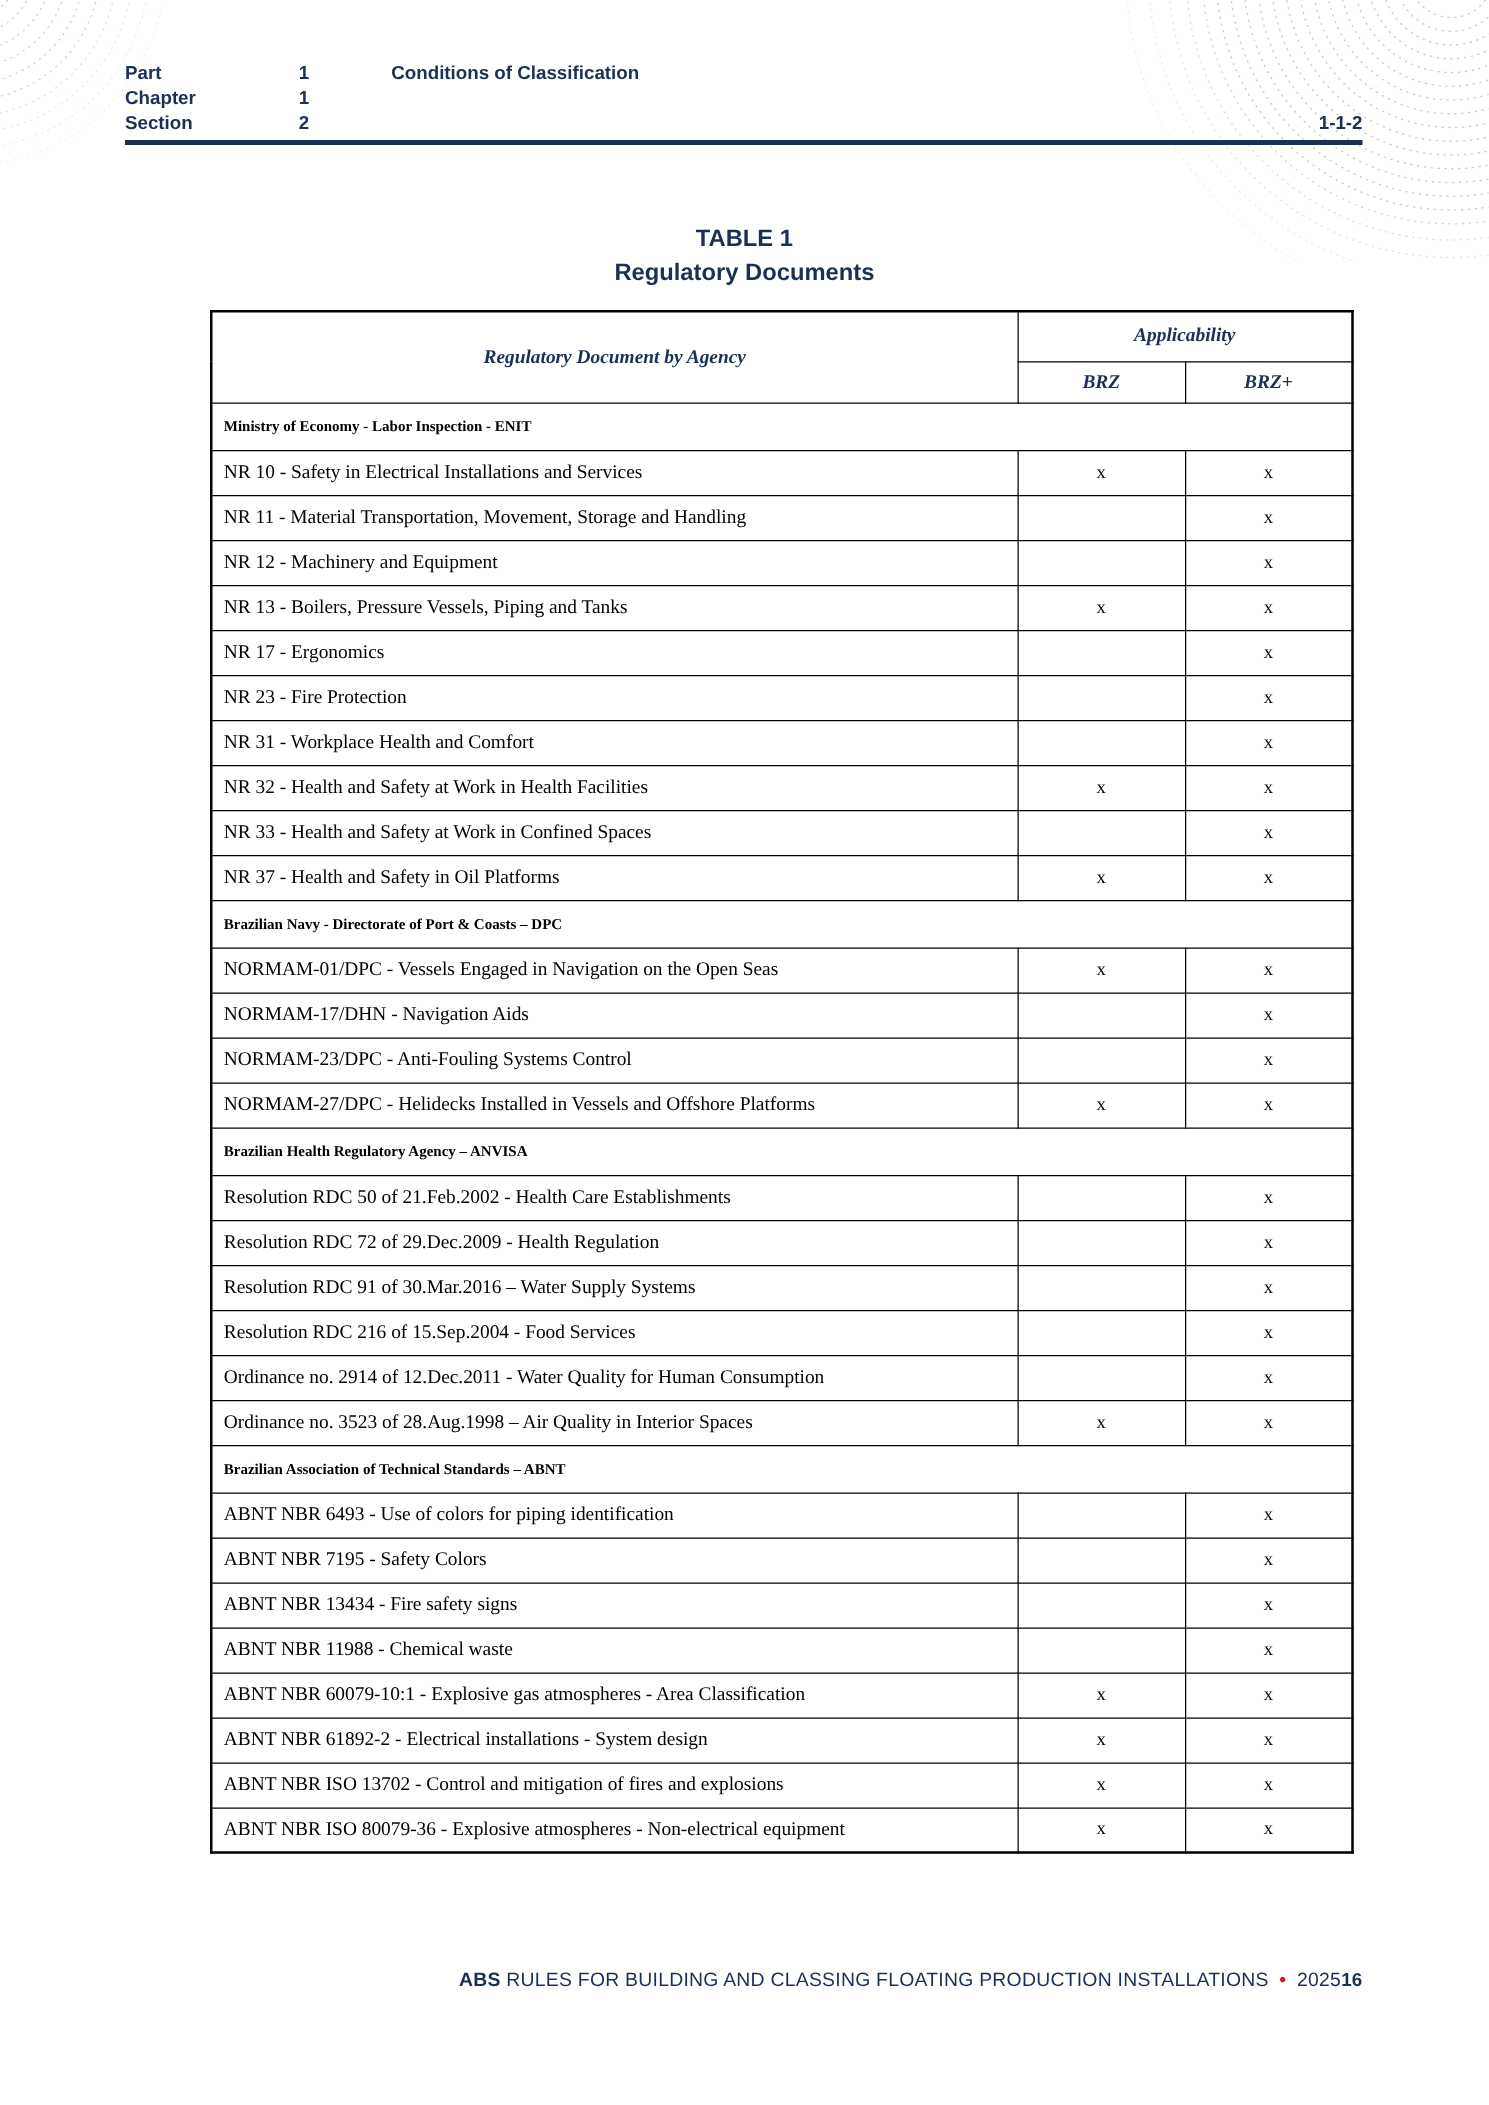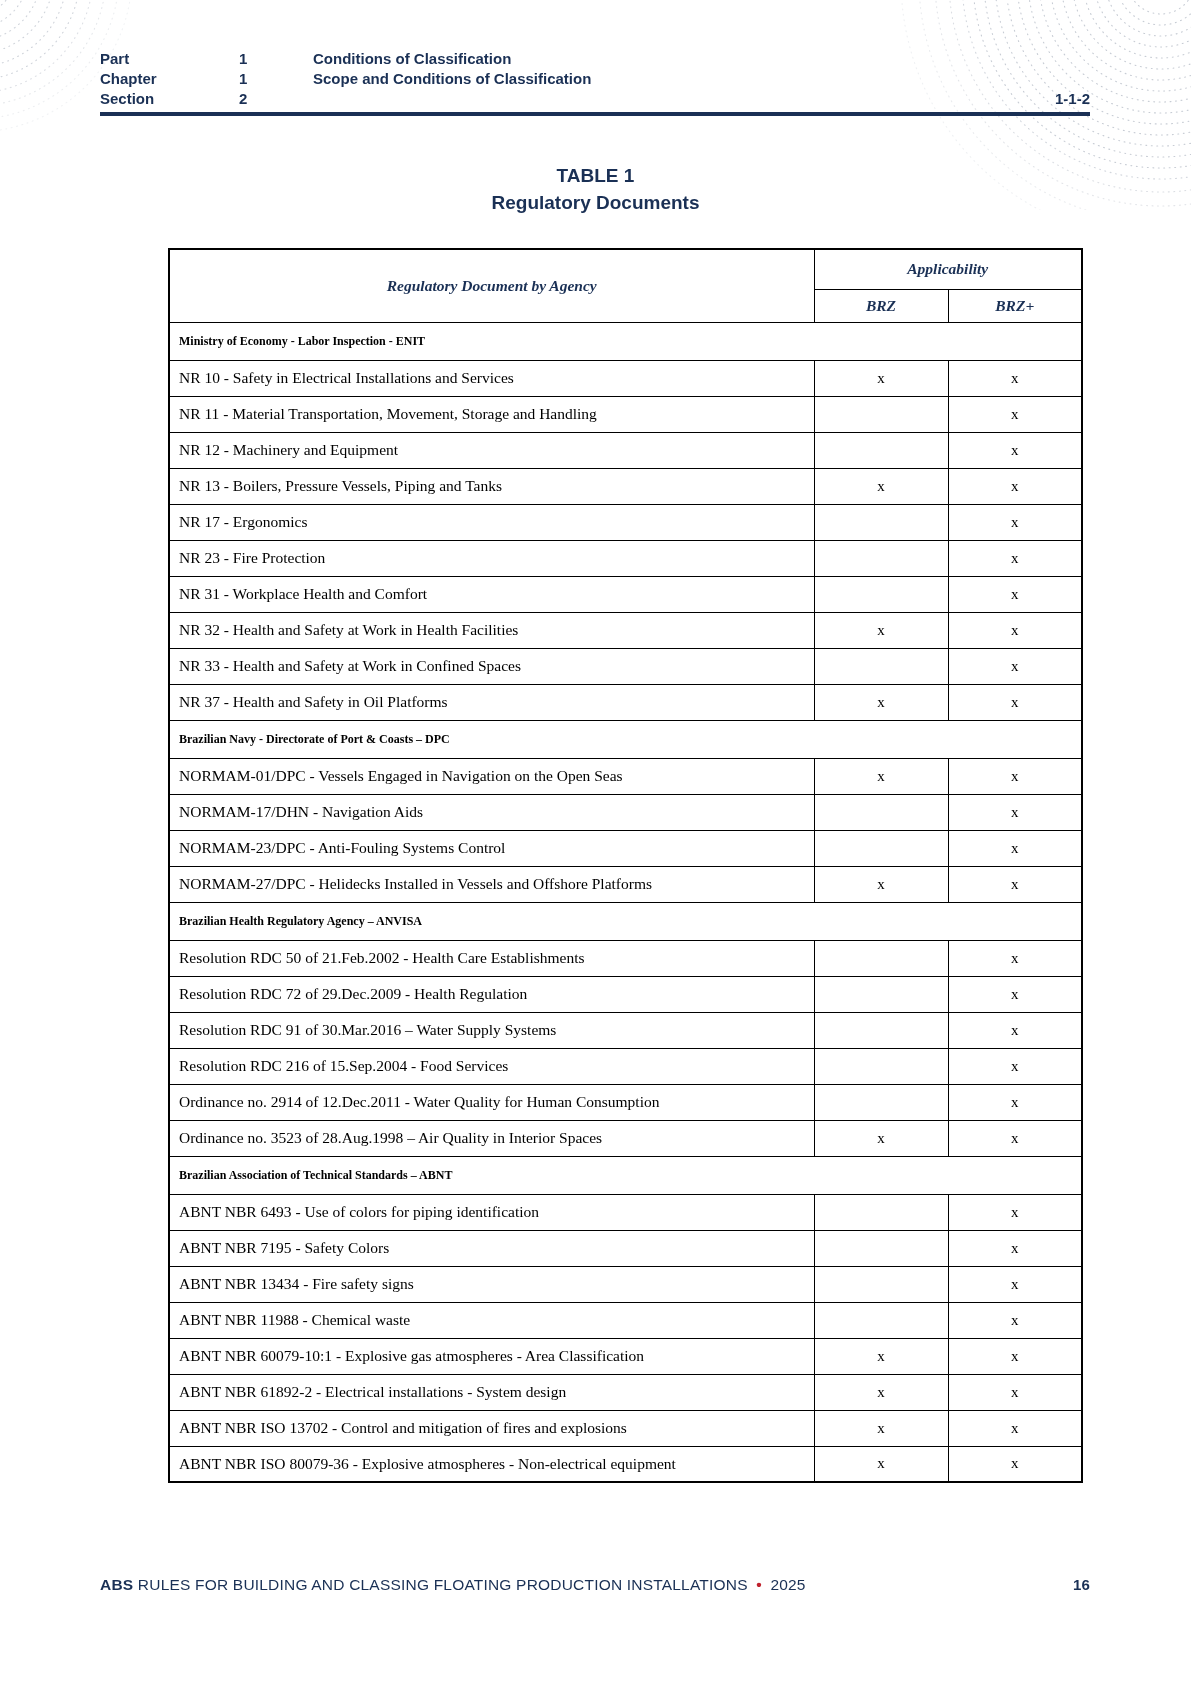--- a/index.html
+++ b/index.html
@@ -25,42 +25,42 @@
   .page-header{position:absolute;top:49px;left:100px;color:var(--navy);
     font-weight:bold;font-size:15px;line-height:20px;}
   .ph-row{display:grid;grid-template-columns:100px 35px auto;white-space:nowrap;gap:39px;}
   .ph-suffix{font-style:italic;margin-left:6px;}
   .page-ref{position:absolute;top:90px;right:101px;color:var(--navy);
     font-weight:bold;font-size:15px;text-align:center;}
   .header-rule{position:absolute;top:112px;left:100px;width:990px;height:4px;
     background:var(--navy);}
 
   
-  .table-title{position:absolute;top:162px;left:0;width:100%;text-align:center;
+  .table-title{position:absolute;top:178px;left:0;width:100%;text-align:center;
     color:var(--navy);font-weight:bold;font-size:19px;line-height:27px;}
 
   
   table.reg{position:absolute;top:248px;left:168px;width:915px;
     border-collapse:collapse;table-layout:fixed;border:2px solid var(--black);
     font-family:"Liberation Serif",serif;}
   table.reg th,table.reg td{border:1px solid var(--black);overflow:hidden;}
   table.reg thead th{color:var(--navy);font-weight:bold;font-style:italic;
     font-size:15.5px;text-align:center;vertical-align:middle;}
   th.h-main{width:645px;}
   th.h-brz,th.h-brzp{width:135px;}
   tr.hdr1 th{height:40px;margin-top:13px;}
   tr.hdr2 th{height:33px;}
   td.c1{padding-left:9px;font-size:15.5px;height:36px;text-align:left;
     color:#000;vertical-align:middle;}
   td.xcell{text-align:center;font-size:15px;color:#000;vertical-align:middle;}
   tr.section-row td{font-weight:bold;height:38px;font-size:12px;}
 
   
   .page-footer{position:absolute;top:1576px;left:100px;width:990px;
-    display:flex;justify-content:space-between;align-items:baseline;
+    display:flex;justify-content:flex-end;align-items:baseline;
     color:var(--navy);font-size:15.5px;letter-spacing:0.2px;white-space:nowrap;}
   .footer-brand{font-weight:bold;}
   .footer-bullet{color:var(--red);font-weight:bold;margin:0 4px;}
   .footer-page{font-weight:bold;font-size:15px;}
 </style>
 </head>
 <body>
 
 <svg class="corner-svg tr" width="460" height="210" viewBox="0 0 460 210">
   <g>
@@ -103,21 +103,20 @@
 
 <div class="page-header">
   <div class="ph-row">
     <span>Part</span>
     <span>1</span>
     <span>Conditions of Classification</span>
   </div>
   <div class="ph-row">
     <span>Chapter</span>
     <span>1</span>
-    <span>Scope and Conditions of Classification</span>
   </div>
   <div class="ph-row">
     <span>Section</span>
     <span>2</span>
   </div>
 </div>
 <div class="page-ref">1-1-2</div>
 <div class="header-rule"></div>
 
 <div class="table-title">

